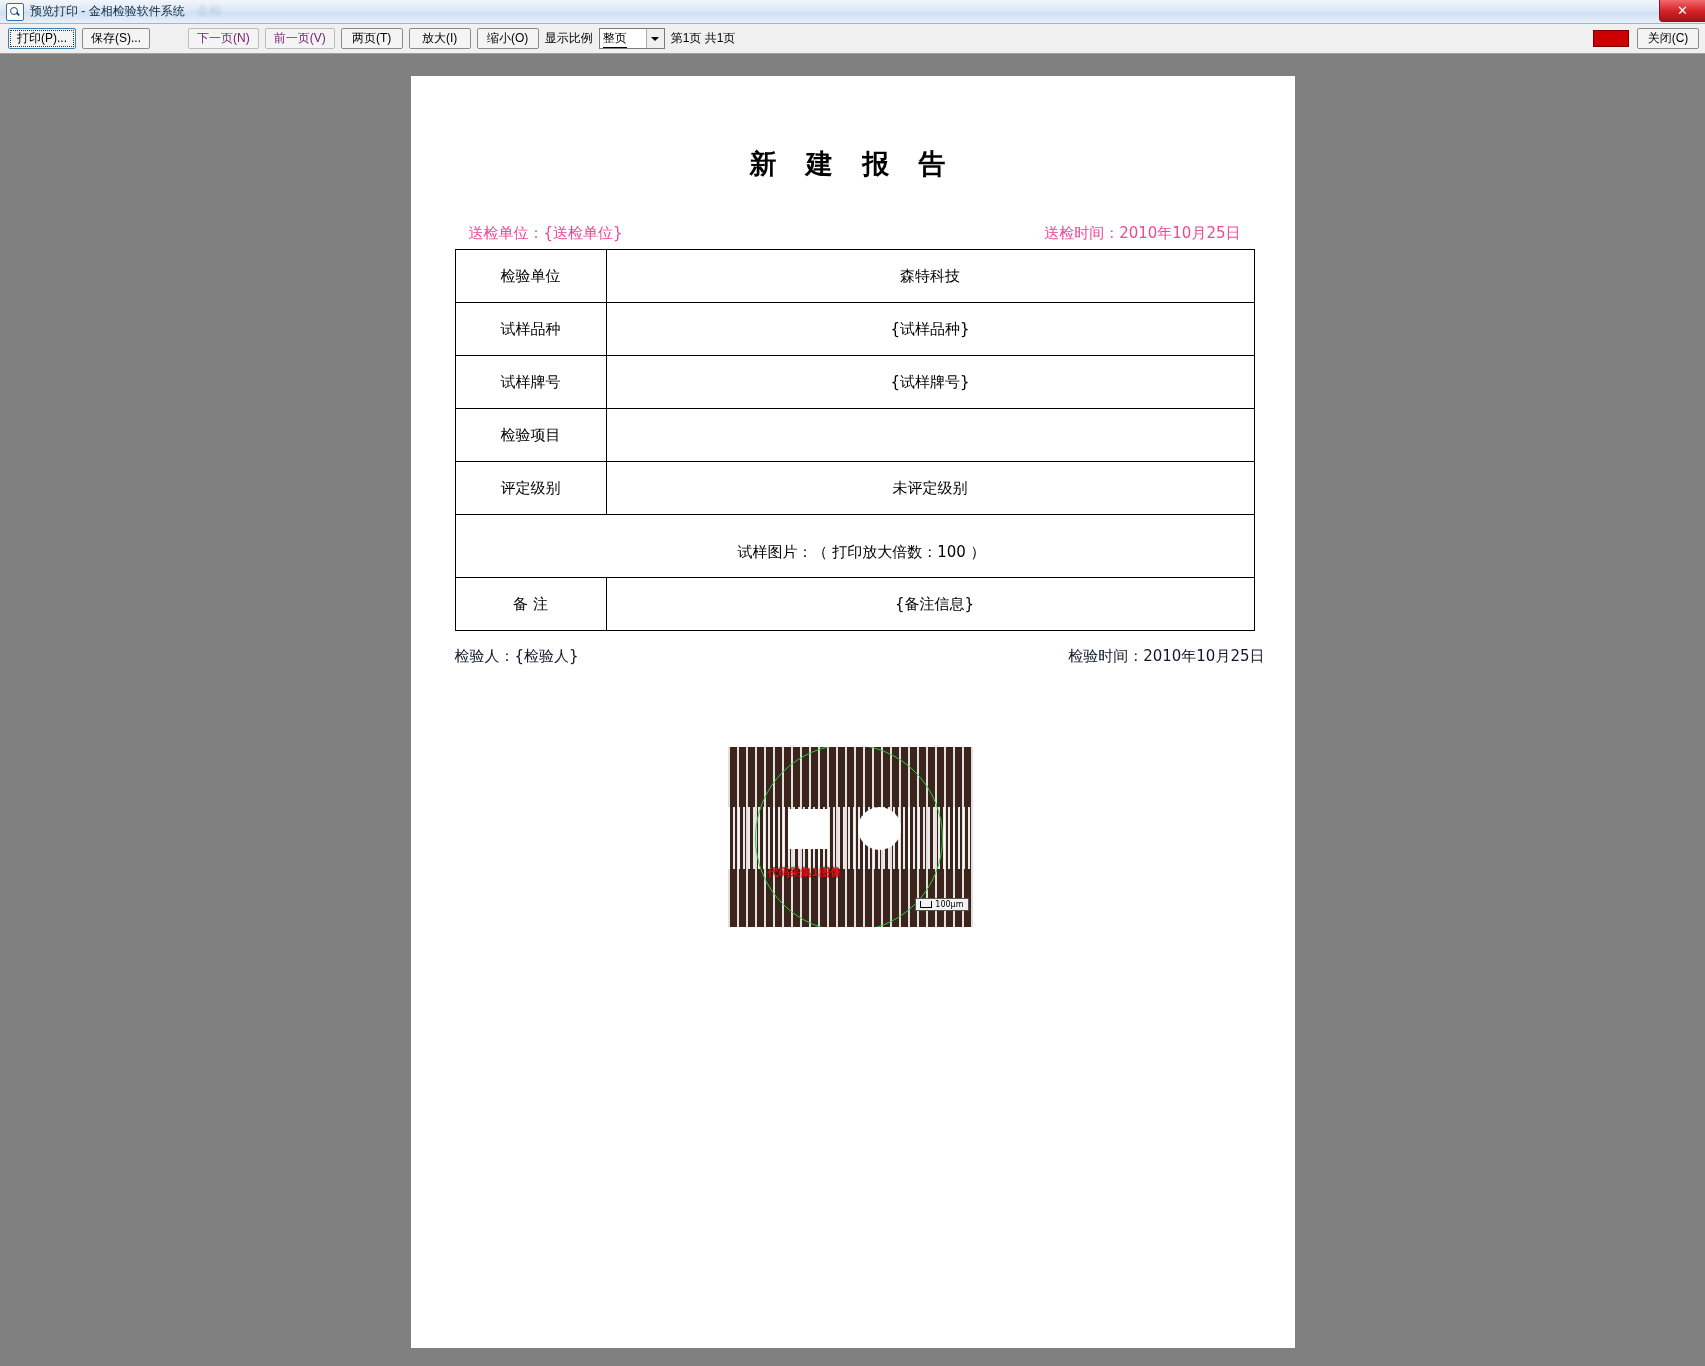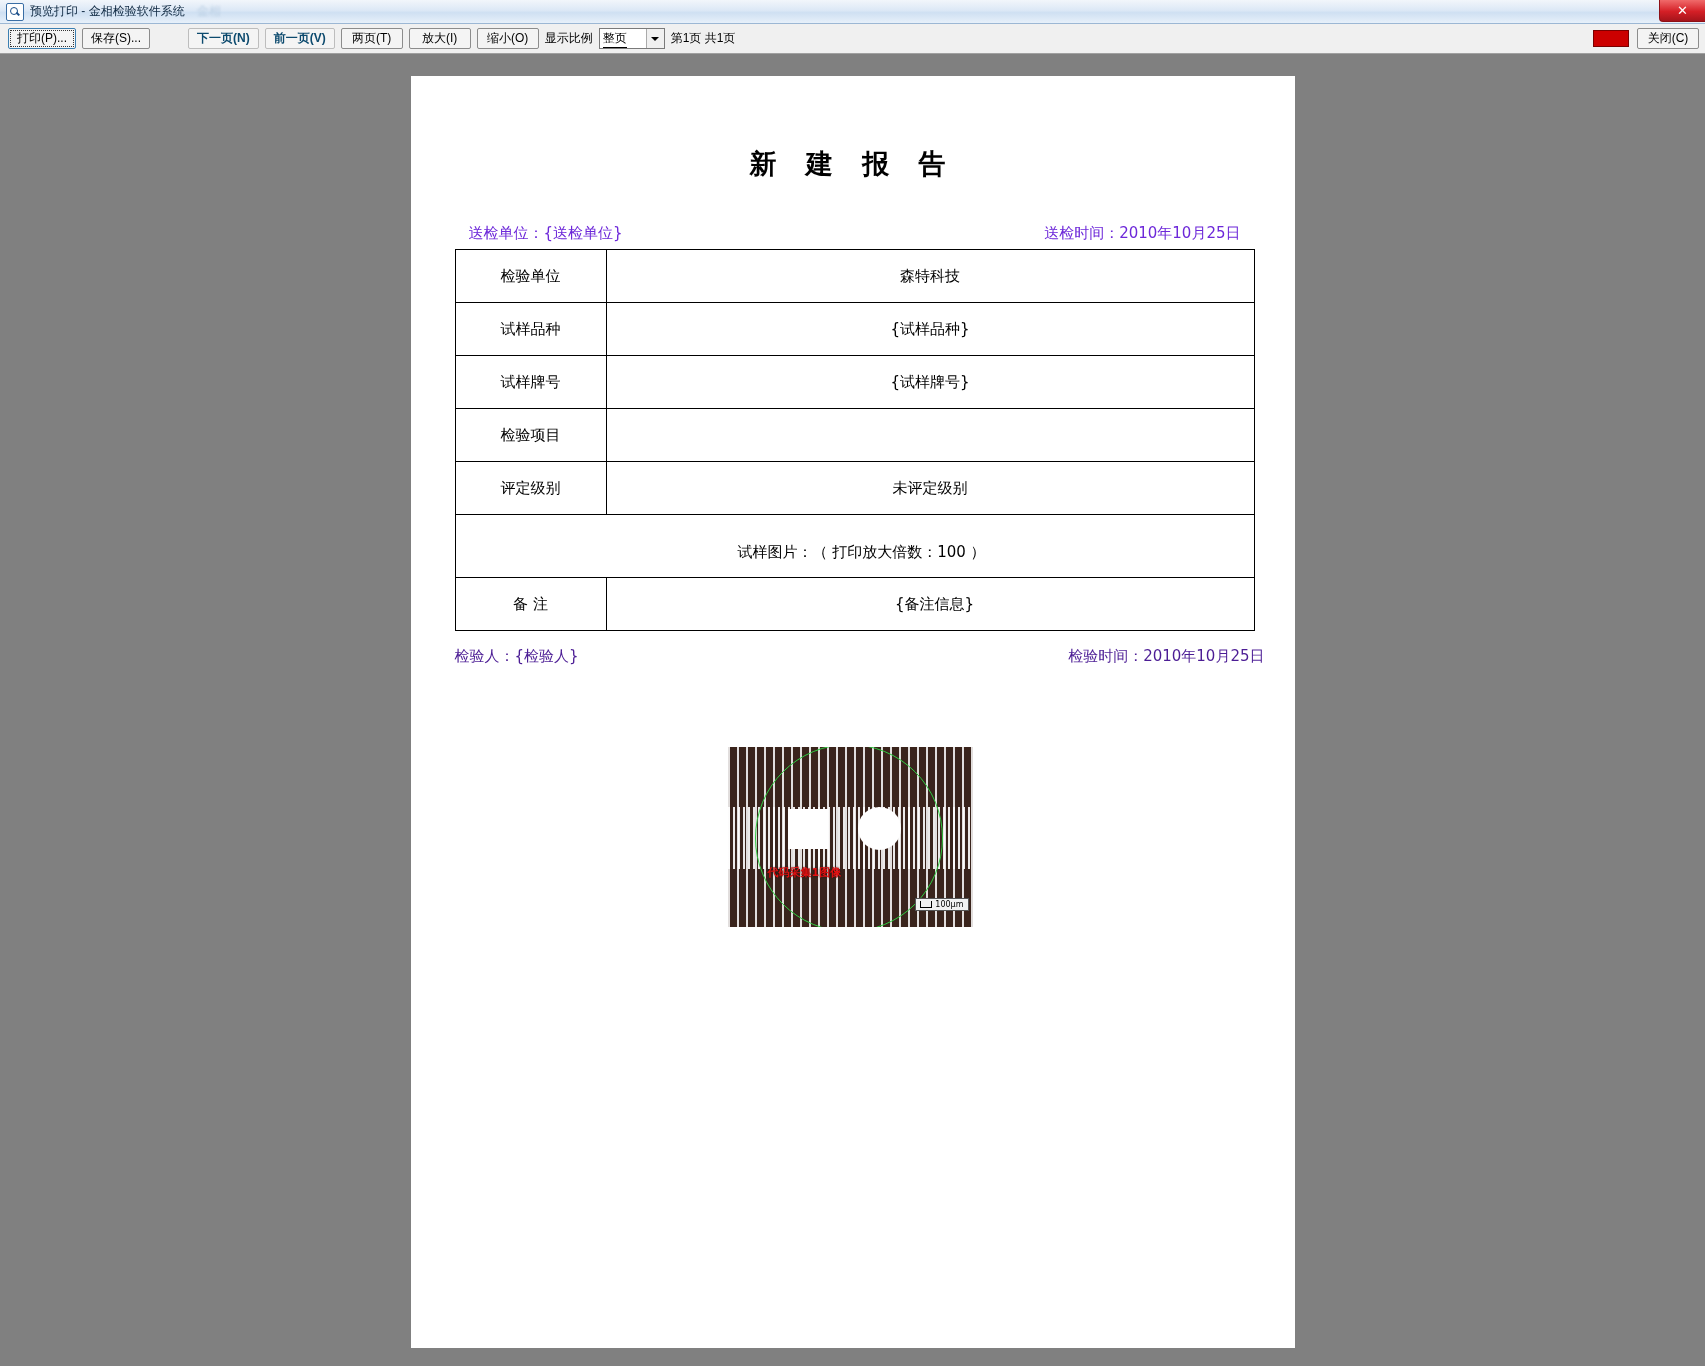--- a/index.html
+++ b/index.html
@@ -115,23 +115,22 @@
     justify-content: center;
     box-sizing: border-box;
     white-space: nowrap;
   }
   .tb-btn.focused {
     outline: 1px dotted #333;
     outline-offset: -3px;
     border-color: #3c7fb1;
   }
   .tb-btn.disabled {
-    color: #0c4a6e;
+    color: #701a75;
     border-color: #bdbdbd;
-    font-weight: bold;
   }
   .tb-gap { width: 26px; }
   .tb-label {
     font-size: 12px;
     color: #000;
     white-space: nowrap;
   }
   .tb-select {
     height: 21px;
     width: 66px;
@@ -207,21 +206,21 @@
     margin-top: 30px;
     color: #000;
   }
 
   .meta-row {
     display: flex;
     justify-content: space-between;
     font-size: 15px;
     margin-top: 42px;
     padding: 0 10px 0 14px;
-    color: #6d28d9;
+    color: #ec4899;
   }
 
   table.report {
     width: 800px;
     margin: 6px auto 0 auto;
     border-collapse: collapse;
     table-layout: fixed;
   }
   table.report td {
     border: 1px solid #000;
@@ -334,21 +333,21 @@
     padding-left: 10px;
     height: 76px;
   }
 
   .footer-row {
     display: flex;
     justify-content: space-between;
     font-size: 15px;
     margin: 16px auto 6px auto;
     width: 810px;
-    color: #4c1d95;
+    color: #0f172a;
   }
 </style>
 </head>
 <body>
 
 <div class="window">
 
   <div class="titlebar">
     <div class="title-icon"></div>
     <span class="title-text">预览打印 - 金相检验软件系统</span>

